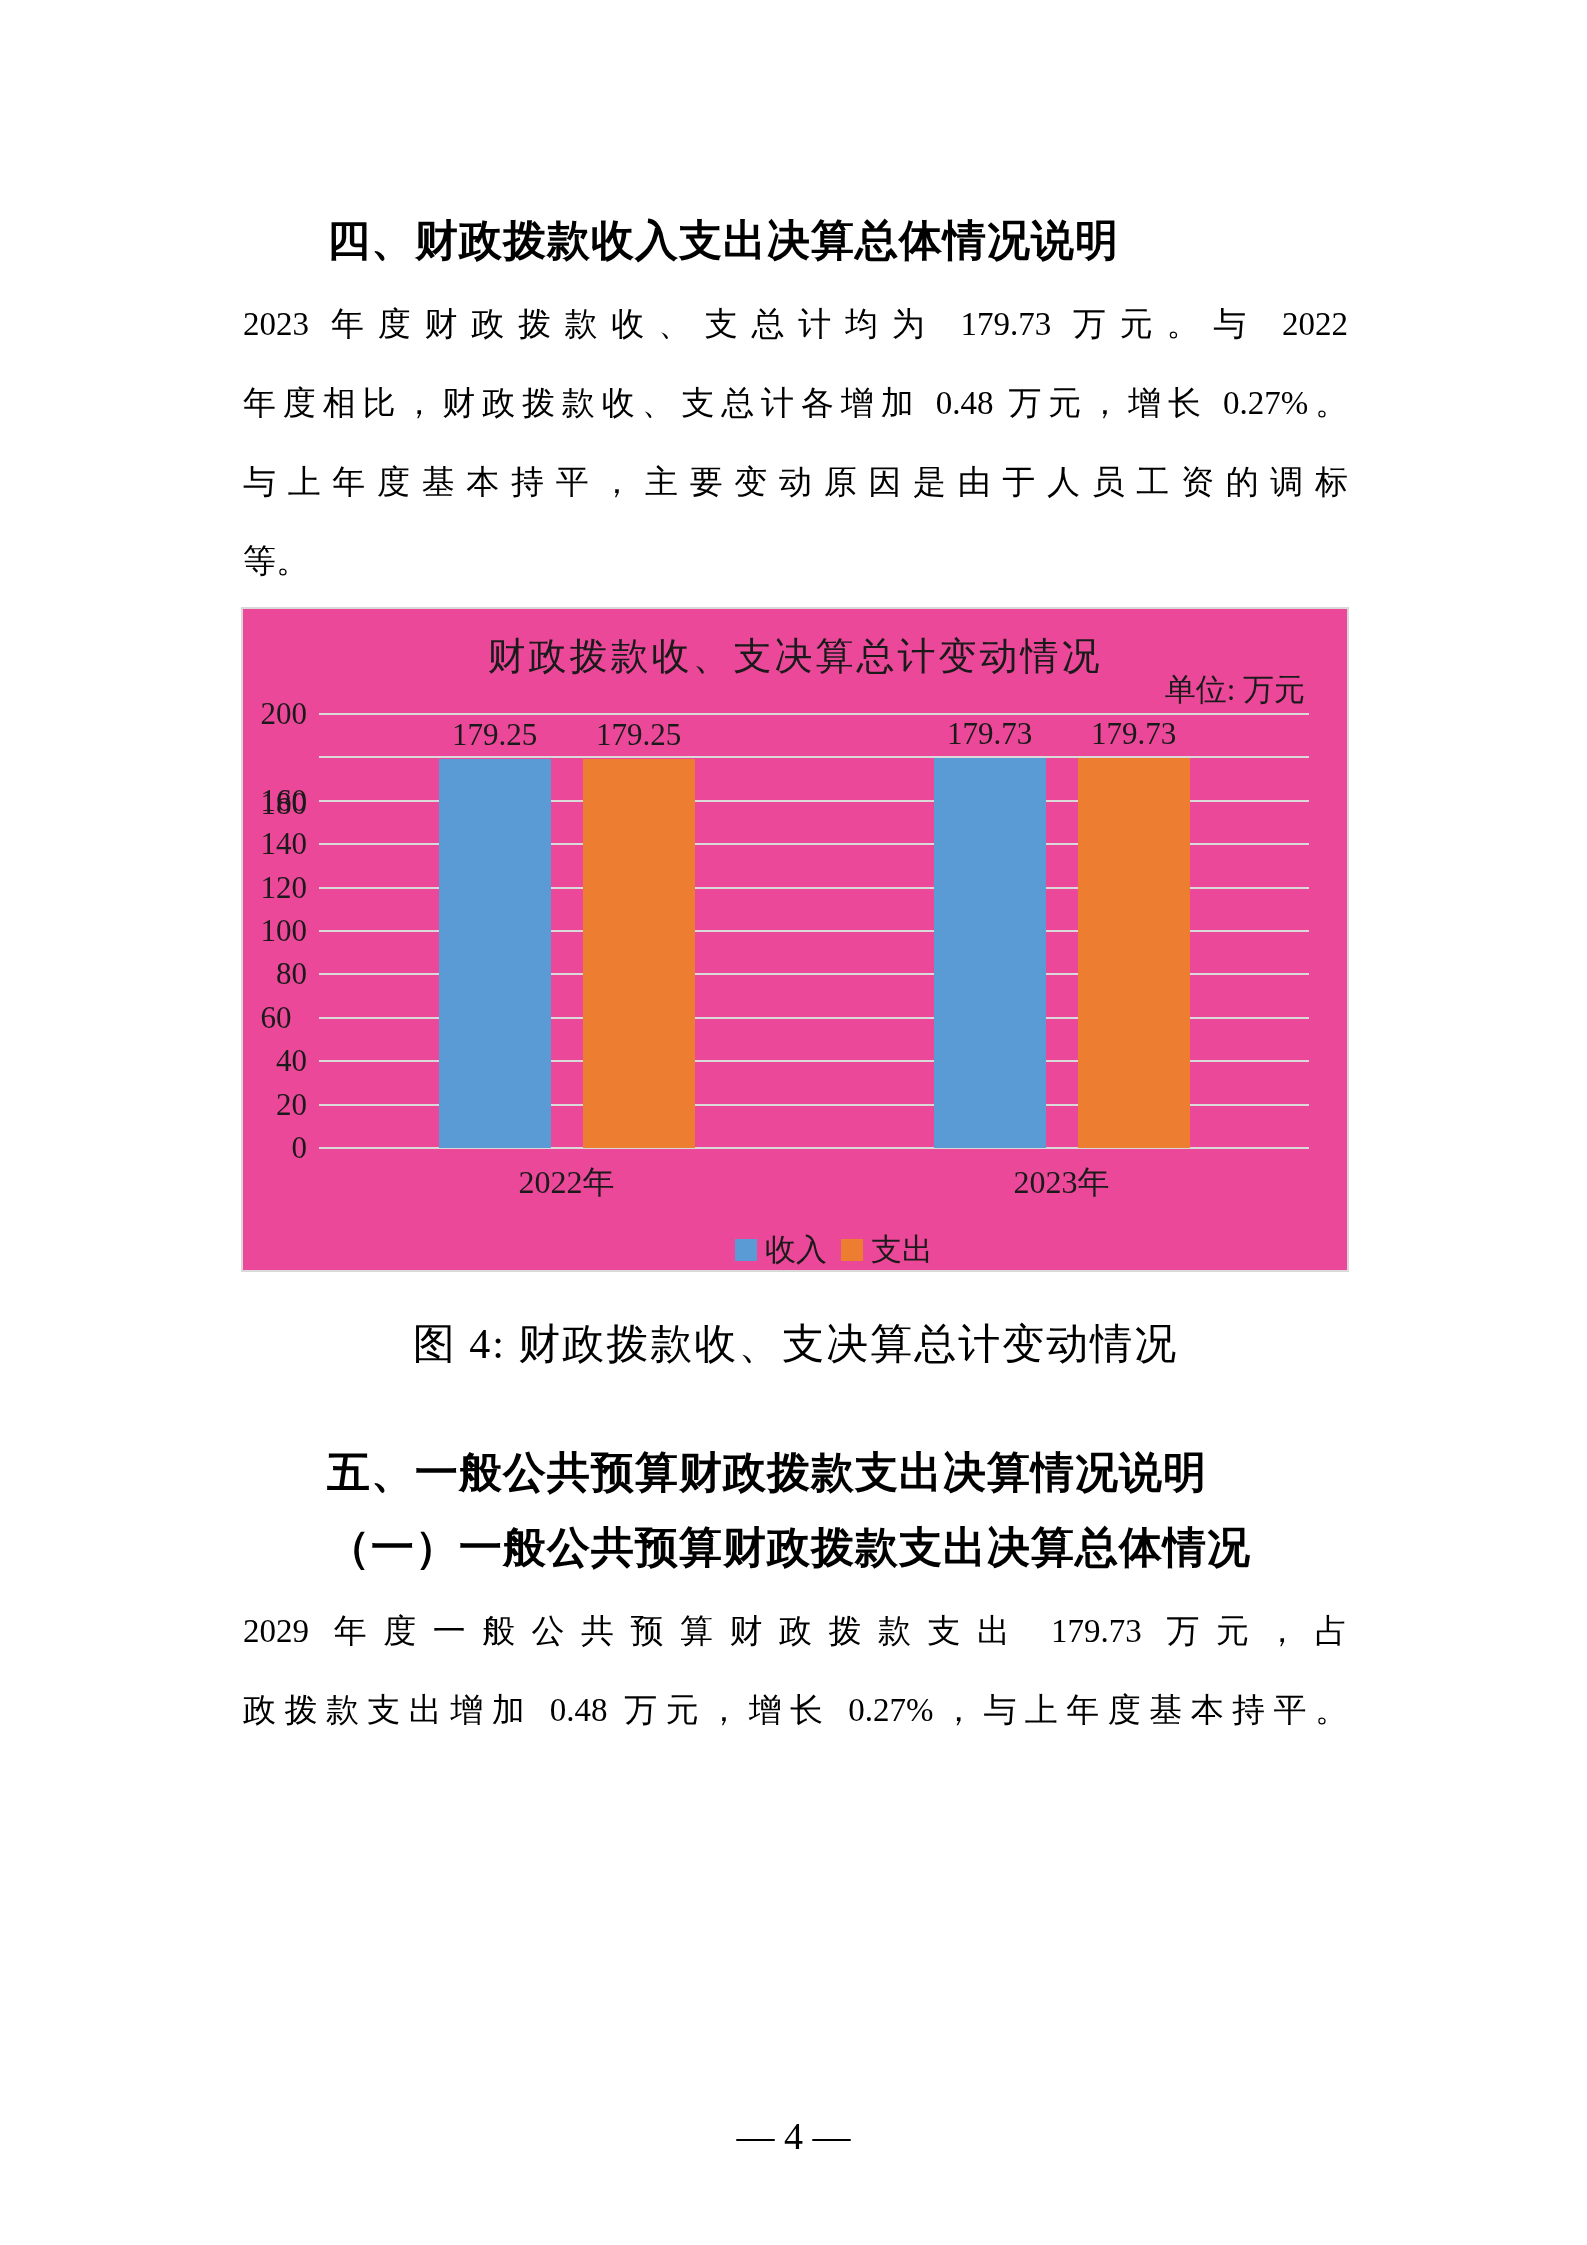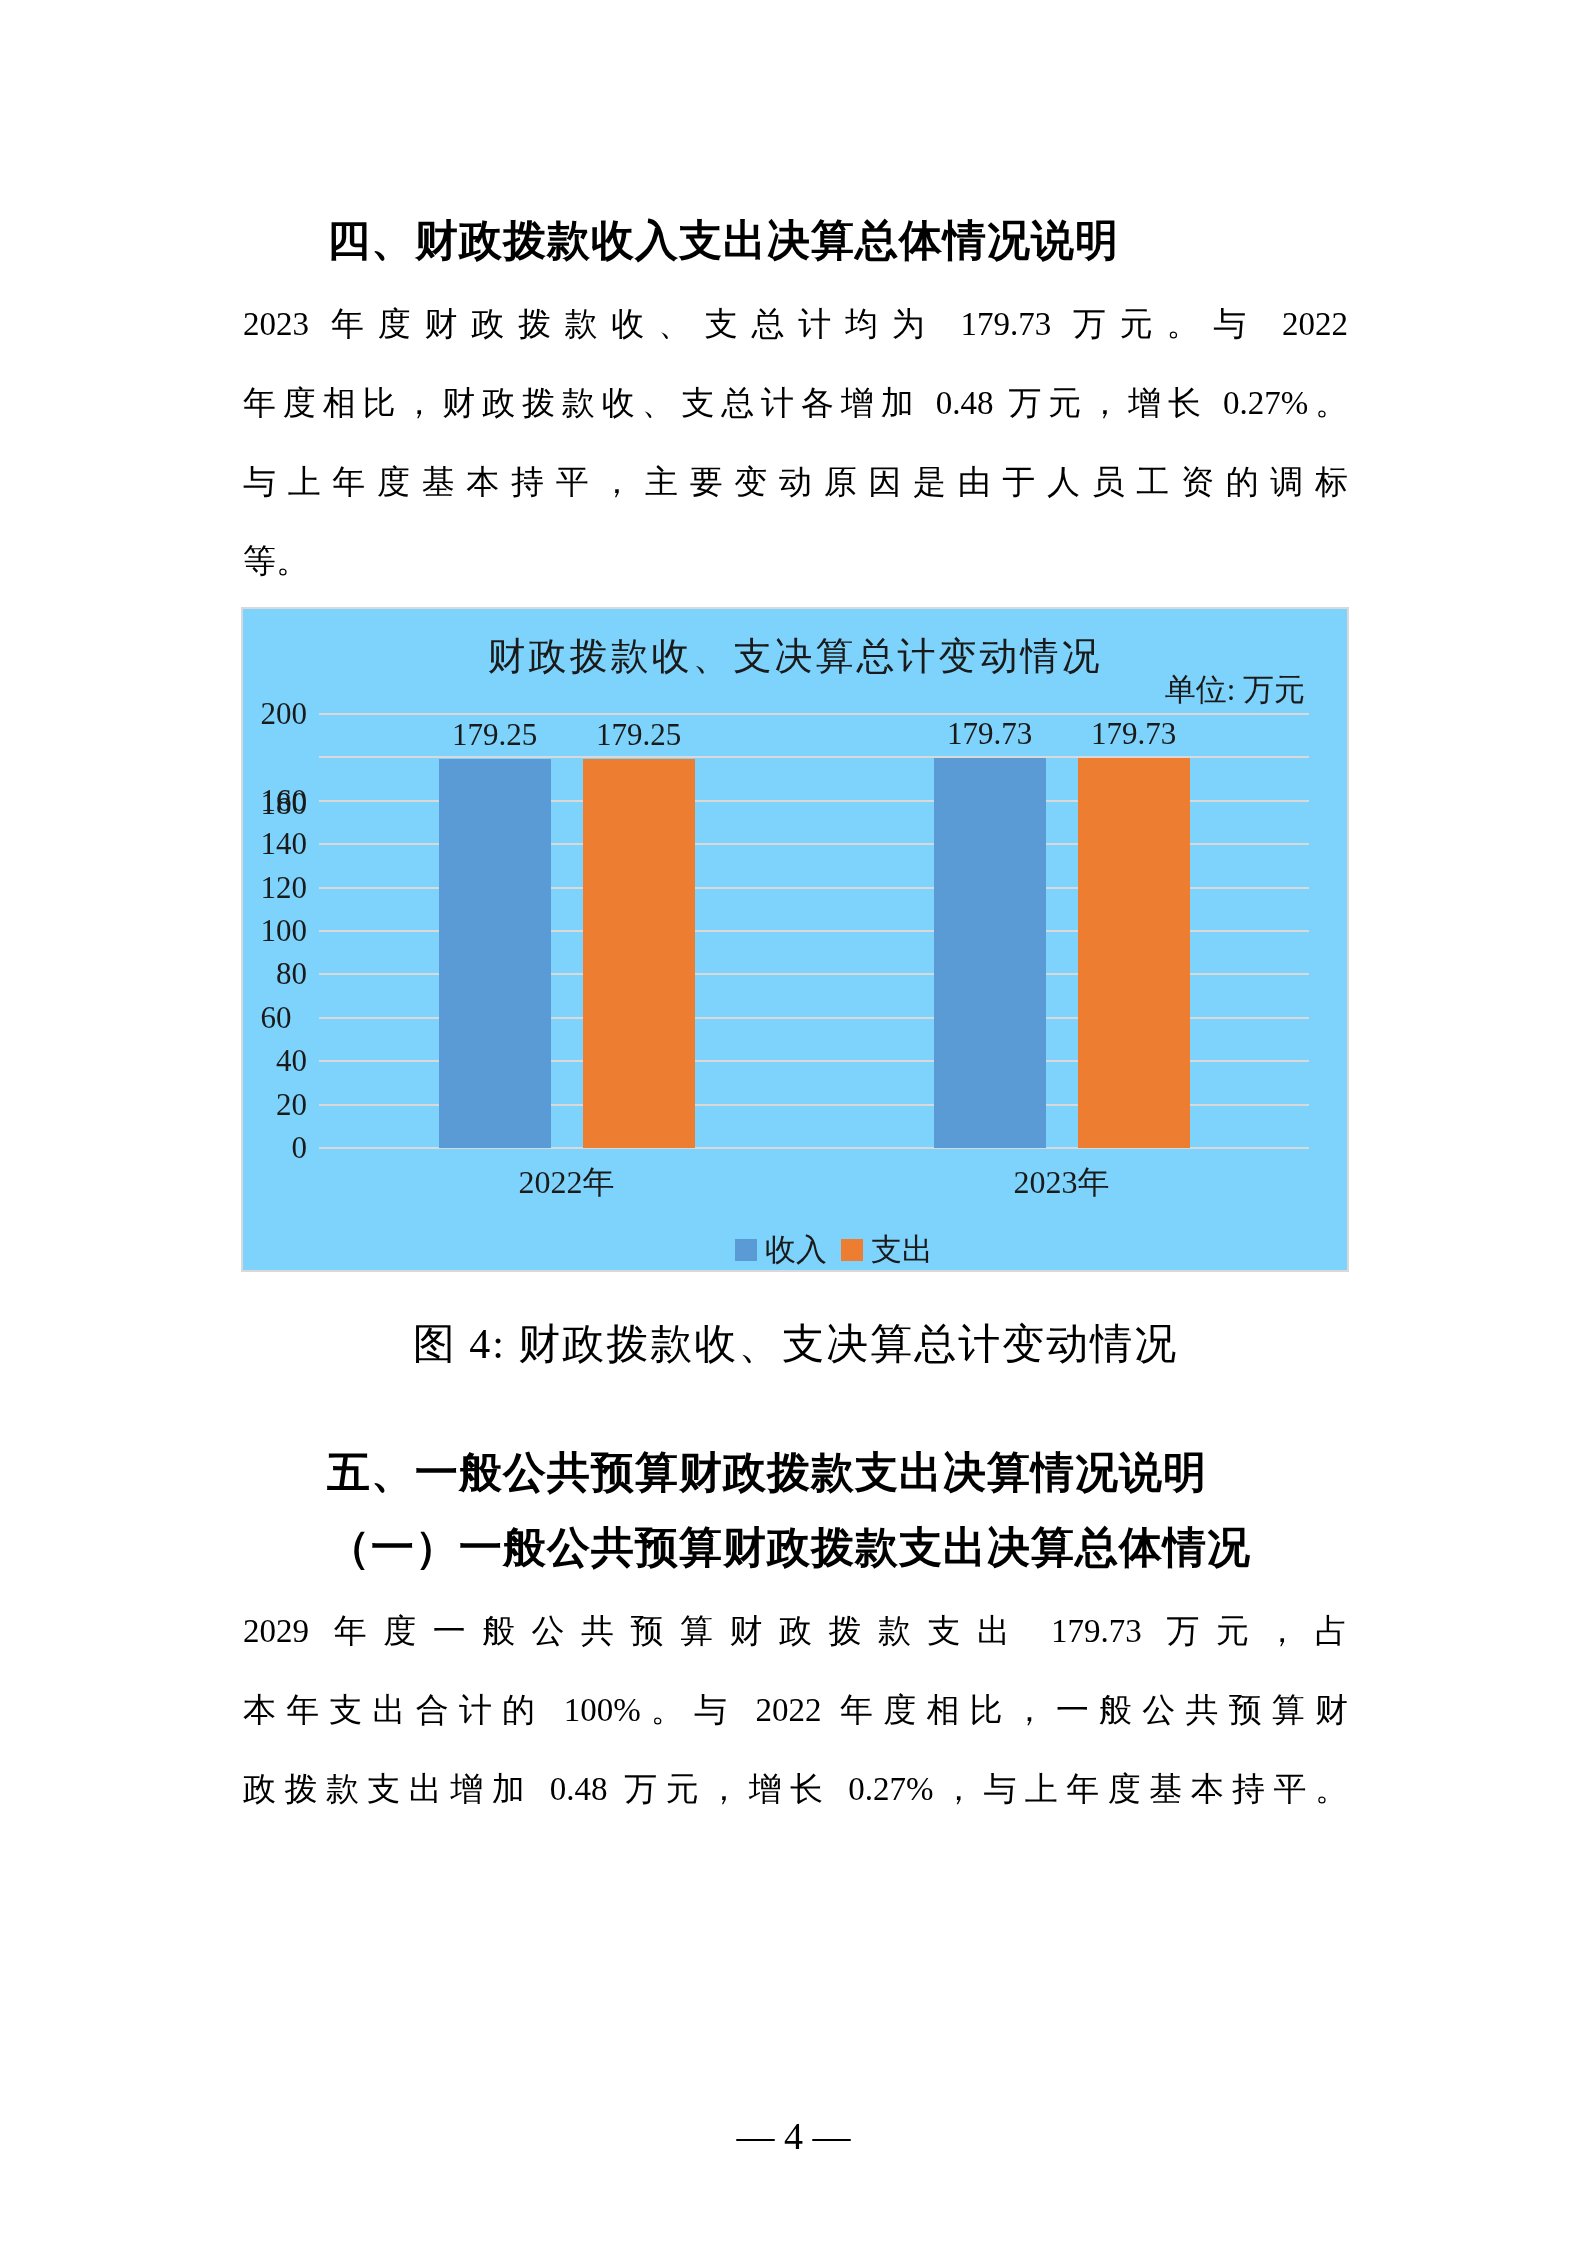--- a/index.html
+++ b/index.html
@@ -39,21 +39,21 @@
     text-align-last:justify;
   }
   
   .chart-card{
     left:241px;
     top:607px;
     width:1108px;
     height:665px;
     border:2px solid #d9d9d9;
     box-sizing:border-box;
-    background:#7dd3fc;
+    background:#ec4899;
   }
   .chart-title{
     position:absolute;
     top:22px;left:0;width:100%;
     text-align:center;
     font-size:38px;
     letter-spacing:3px;
     color:#1a1a1a;
     white-space:nowrap;
   }
@@ -189,19 +189,18 @@
   </div>
 
   <div class="abs fig-caption">图 4: 财政拨款收、支决算总计变动情况</div>
 
   <div class="abs sec-heading" style="top:1517px">（一）一般公共预算财政拨款支出决算总体情况</div>
 
   <div class="abs sec-heading" style="top:1442px">五、一般公共预算财政拨款支出决算情况说明</div>
 
   <div class="abs para" style="top:1592px" id="para-section-five">
       <div class="pline just">2029 年度一般公共预算财政拨款支出 179.73 万元，占</div>
-      <div class="pline just">本年支出合计的 100%。与 2022 年度相比，一般公共预算财</div>
       <div class="pline just">政拨款支出增加 0.48 万元，增长 0.27%，与上年度基本持平。</div>
     </div>
 
   <div class="abs footer">— 4 —</div>
 
 </div>
 
 </body></html>

